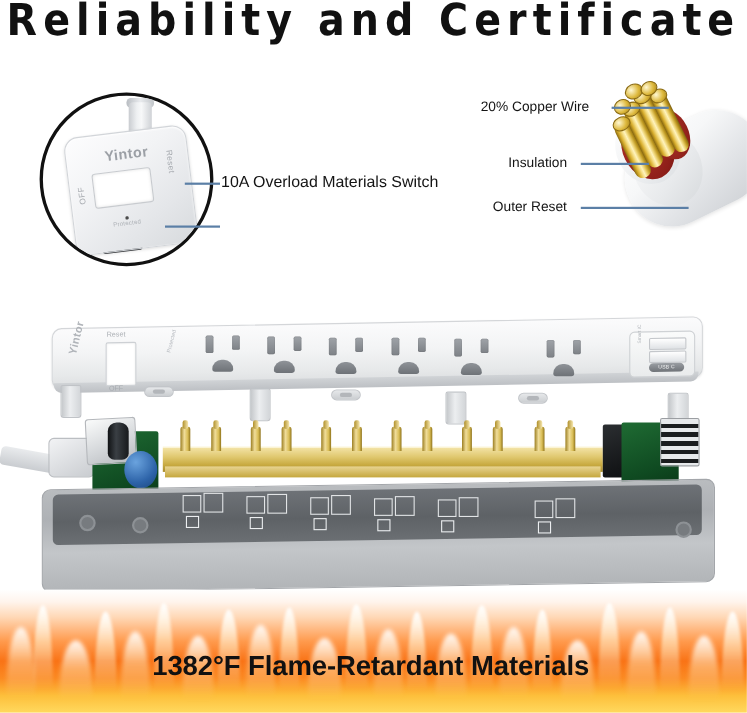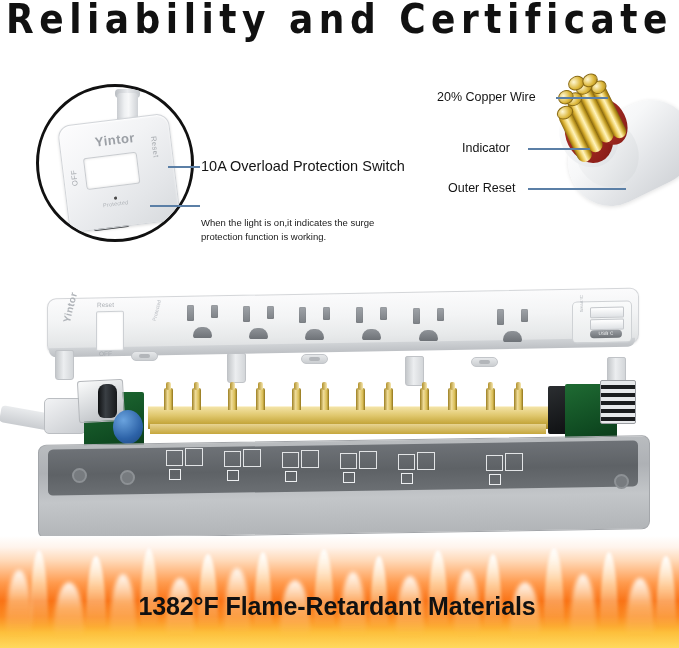--- a/index.html
+++ b/index.html
@@ -329,24 +329,23 @@
         <div class="sw-window"></div>
         <div class="sw-reset">Reset</div>
         <div class="sw-off">OFF</div>
         <div class="sw-dot"></div>
         <div class="sw-protected">Protected</div>
       </div>
     </div>
   </div>
 
   <div class="lead lead-overload"></div>
-  <div class="lbl lbl-overload">10A Overload Protection Switch</div>
+  <div class="lbl lbl-overload">10A Overload Materials Switch</div>
 
   <div class="lead lead-surge"></div>
-  <div class="sub">When the light is on,it indicates the surge protection function is working.</div>
 
   <div class="cable-wrap">
     <div class="jacket"></div>
     <div class="jacket-ring"></div>
     <div class="jacket-ring2"></div>
     <div class="insul"></div>
     <div class="insul2"></div>
     <div class="copper-bundle">
       <div class="strand" style="left:4px;top:30px;width:15px;height:56px;"></div>
       <div class="strand" style="left:18px;top:22px;width:15px;height:60px;"></div>
@@ -359,21 +358,21 @@
       <div class="tipcirc" style="left:12px;top:12px;width:14px;height:12px;"></div>
       <div class="tipcirc" style="left:27px;top:4px;width:15px;height:12px;"></div>
       <div class="tipcirc" style="left:41px;top:8px;width:14px;height:11px;"></div>
     </div>
   </div>
 
   <div class="cbl-lead" style="left:556px;top:97px;width:52px;"></div>
   <div class="cbl-lbl" style="left:437px;top:90px;">20% Copper Wire</div>
 
   <div class="cbl-lead" style="left:528px;top:148px;width:62px;"></div>
-  <div class="cbl-lbl" style="left:462px;top:141px;">Indicator</div>
+  <div class="cbl-lbl" style="left:462px;top:141px;">Insulation</div>
 
   <div class="cbl-lead" style="left:528px;top:188px;width:98px;"></div>
   <div class="cbl-lbl" style="left:448px;top:181px;">Outer Reset</div>
 
   <div class="strip">
     <div class="strip-top"></div>
     <div class="strip-edge"></div>
 
     <div class="yintor">Yintor</div>
     <div class="rst-lbl">Reset</div>

